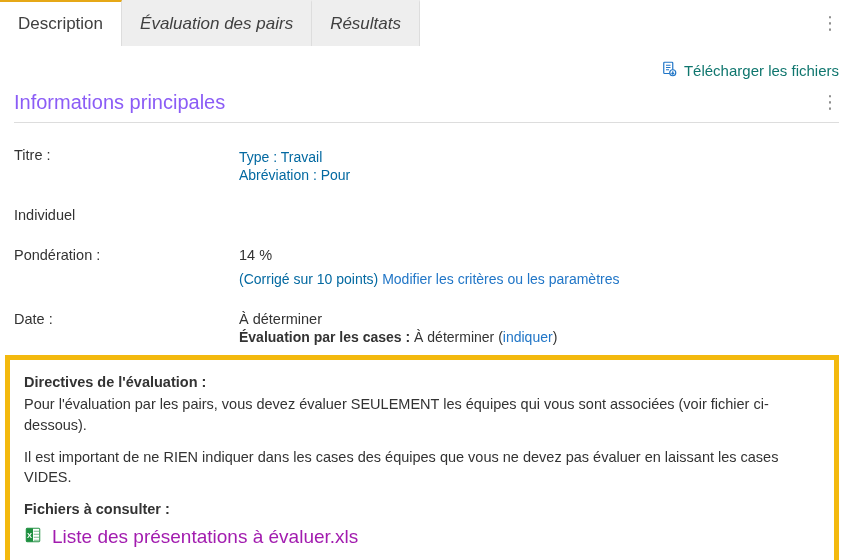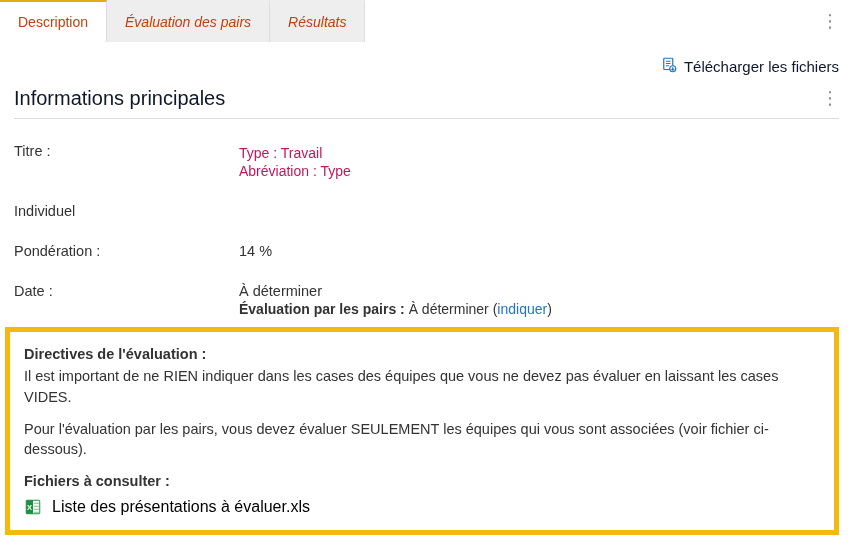--- a/index.html
+++ b/index.html
@@ -11,22 +11,22 @@
     width: 853px;
   }
   .tabs {
     display: flex;
     align-items: center;
     background: #fff;
     position: relative;
   }
   .tab {
     padding: 12px 18px;
-    font-size: 14px;
-    color: #c2410c;
+    font-size: 17px;
+    color: #404040;
     cursor: pointer;
     background: #eee;
     border-top: 2px solid transparent;
   }
   .tab.active {
     background: #fff;
     border-top: 2px solid #e6a817;
     border-right: 1px solid #ddd;
     font-weight: 400;
   }
@@ -46,37 +46,37 @@
     padding: 14px 14px 0 14px;
   }
   .download-row {
     display: flex;
     justify-content: flex-end;
     align-items: center;
     gap: 6px;
     margin-bottom: 10px;
   }
   .download-row a {
-    color: #0f172a;
+    color: #0f766e;
     text-decoration: none;
     font-size: 15px;
   }
   .download-row .icon { color: #2176c7; }
   .section-header {
     display: flex;
     align-items: center;
     justify-content: space-between;
     border-bottom: 1px solid #ddd;
     padding-bottom: 8px;
     margin-bottom: 24px;
   }
   .section-header h2 {
     font-size: 20px;
     font-weight: 400;
-    color: #0f172a;
+    color: #8b5cf6;
   }
   .section-header .more {
     color: #888;
     cursor: pointer;
     font-size: 18px;
   }
   .field-row {
     display: flex;
     margin-bottom: 10px;
     align-items: flex-start;
@@ -86,21 +86,21 @@
     width: 225px;
     flex-shrink: 0;
     color: #333;
     font-size: 14.5px;
   }
   .field-value {
     flex: 1;
     color: #333;
     font-size: 14.5px;
   }
-  .green { color: #be185d; }
+  .green { color: #0369a1; }
   .blue-link { color: #2176c7; cursor: pointer; }
   .sub-line { margin-top: 2px; font-size: 14px; }
   .bold { font-weight: 600; }
   .highlight-box {
     border: 5px solid #f3b90e;
     margin: 8px 14px 8px 5px;
     padding: 12px 14px;
   }
   .highlight-box p {
     margin-bottom: 12px;
@@ -117,22 +117,22 @@
     gap: 10px;
     margin-top: 6px;
   }
   .file-icon {
     width: 18px;
     height: 20px;
     flex-shrink: 0;
   }
   .file-info { display: flex; flex-direction: column; }
   .file-name {
-    color: #000000;
-    font-size: 16px;
+    color: #a21caf;
+    font-size: 19px;
     cursor: pointer;
   }
   .file-meta {
     color: #888;
     font-style: italic;
     font-size: 12.5px;
   }
   .dl-icon svg { width: 18px; height: 18px; }
   .vdots { display: inline-block; line-height: 0.6; }
 </style>
@@ -161,53 +161,58 @@
 
   <div class="section-header">
     <h2>Informations principales</h2>
     <div class="more"><span class="vdots">⋮</span></div>
   </div>
 
   <div class="field-row">
     <div class="field-label">Titre :</div>
     <div class="field-value">
       <div class="green sub-line">Type : Travail</div>
-      <div class="green sub-line">Abréviation : Type</div>
+      <div class="green sub-line">Abréviation : Pour</div>
     </div>
   </div>
 
   <div class="field-row">
     <div class="field-value">Individuel</div>
   </div>
 
   <div class="field-row">
     <div class="field-label">Pondération :</div>
     <div class="field-value">
       <div>14 %</div>
+      <div class="sub-line" style="margin-top:8px;">
+        <span class="green">(Corrigé sur 10 points)</span>
+        <span> </span>
+        <span class="blue-link">Modifier les critères ou les paramètres</span>
+      </div>
     </div>
   </div>
 
   <div class="field-row">
     <div class="field-label">Date :</div>
     <div class="field-value">
       <div>À déterminer</div>
       <div class="sub-line">
-        <span class="bold">Évaluation par les pairs :</span>
+        <span class="bold">Évaluation par les cases :</span>
         <span> </span>
         <span>À déterminer</span>
         <span> (</span><span class="blue-link">indiquer</span><span>)</span>
       </div>
     </div>
   </div>
 </div>
 
 <div class="highlight-box">
   <p class="bold-heading">Directives de l'évaluation :</p>
+  <p>Pour l'évaluation par les pairs, vous devez évaluer SEULEMENT les équipes qui vous sont associées (voir fichier ci-dessous).</p>
   <p>Il est important de ne RIEN indiquer dans les cases des équipes que vous ne devez pas évaluer en laissant les cases VIDES.</p>
-  <p>Pour l'évaluation par les pairs, vous devez évaluer SEULEMENT les équipes qui vous sont associées (voir fichier ci-dessous).</p>
   <p class="bold-heading">Fichiers à consulter :</p>
   <div class="file-row">
     <span class="file-icon">
       <svg viewBox="0 0 24 24">
         <rect x="3" y="3" width="18" height="18" rx="1" fill="#fff" stroke="#1d8f3f" stroke-width="1.3"></rect>
         <rect x="3" y="3" width="9" height="18" fill="#1d8f3f"></rect>
         <text x="7.5" y="16" text-anchor="middle" font-size="10" fill="#fff" font-family="Arial" font-weight="bold">X</text>
         <path d="M13 7h7M13 11h7M13 15h7M13 19h7" stroke="#1d8f3f" stroke-width="0.8"></path>
       </svg>
     </span>

